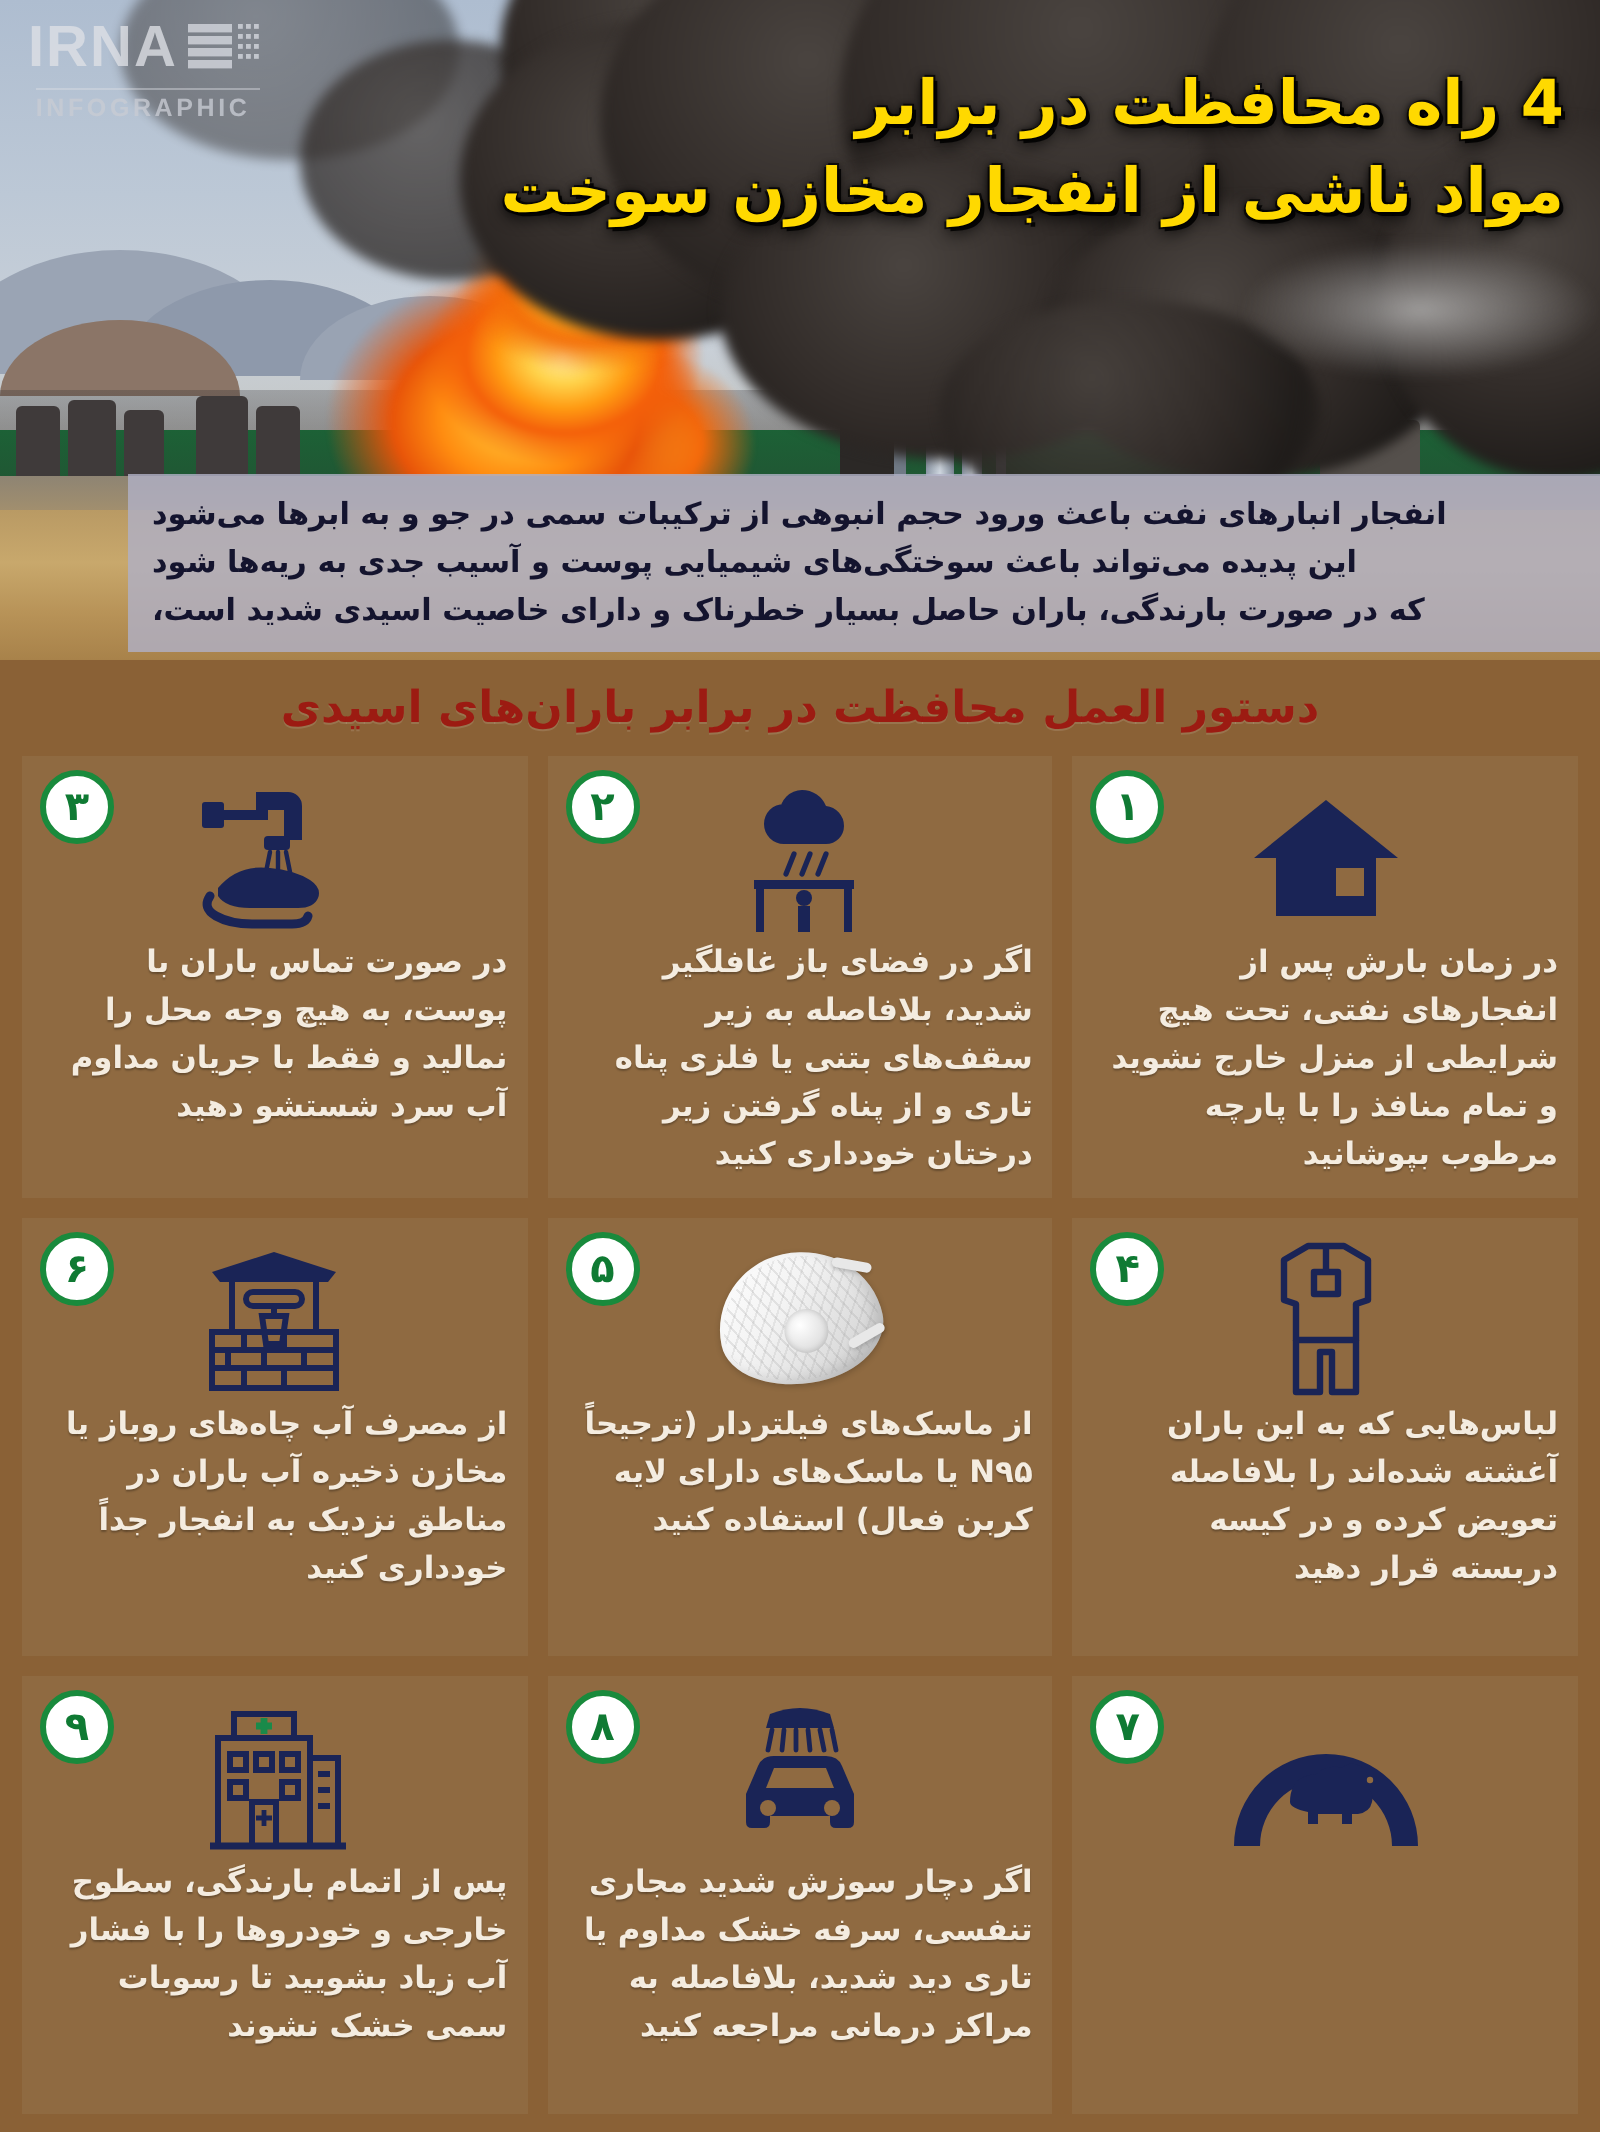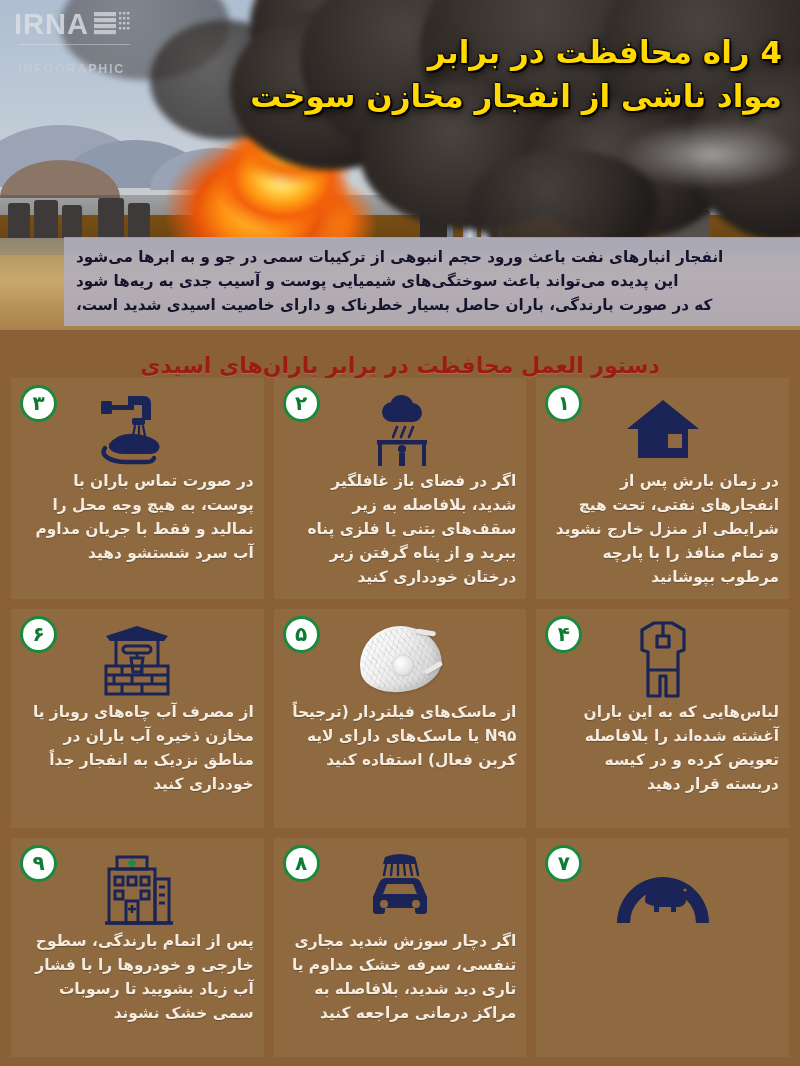--- a/index.html
+++ b/index.html
@@ -19,21 +19,21 @@
     background: #8a6136;
     overflow: hidden;
   }
 
   
   #hero {
     position: relative;
     width: 800px;
     height: 330px;
     overflow: hidden;
-    background: #a16207;
+    background: #15803d;
     margin-left: 12px;
   }
 
   #hero-photo {
     position: absolute;
     inset: 0;
   }
 
   
   .sky {
@@ -136,21 +136,21 @@
     line-height: 1;
     direction: ltr;
   }
   .logo-sub {
     font-family: "Liberation Sans", sans-serif;
     font-weight: 700;
     font-size: 12.5px;
     letter-spacing: 1.8px;
     color: #c9ccd4;
     margin-top: 5px;
-    padding-top: 17px;
+    padding-top: 2px;
     border-top: 1px solid rgba(220,222,228,.55);
     width: 112px;
     direction: ltr;
     text-align: left;
   }
 
   
   #title {
     position: absolute;
     z-index: 7;
@@ -194,21 +194,21 @@
     line-height: 1.58;
     color: #14142e;
     white-space: nowrap;
   }
 
   
   #section-heading {
     width: 800px;
     height: 48px;
     display: flex;
-    align-items: flex-end;
+    align-items: center;
     justify-content: center;
     background: #8a6136;
   }
   #section-heading h2 {
     font-family: "DejaVu Sans", sans-serif;
     font-weight: 700;
     font-size: 22px;
     color: #9c1b12;
     letter-spacing: 0;
     direction: rtl;
@@ -414,21 +414,21 @@
             <line x1="48" y1="37" x2="44" y2="47"></line>
             <line x1="56" y1="37" x2="52" y2="47"></line>
           </g>
           <rect x="20" y="50" width="50" height="4.5" fill="#1a2456"></rect>
           <rect x="21" y="54" width="4" height="22" fill="#1a2456"></rect>
           <rect x="65" y="54" width="4" height="22" fill="#1a2456"></rect>
           <circle cx="45" cy="59" r="4" fill="#1a2456"></circle>
           <rect x="42" y="63" width="6" height="13" fill="#1a2456"></rect>
         </svg>
       </div>
-      <div class="card-text">اگر در فضای باز غافلگیر شدید، بلافاصله به زیر سقف‌های بتنی یا فلزی پناه ببرید و از پناه گرفتن زیر درختان خودداری کنید</div>
+      <div class="card-text">اگر در فضای باز غافلگیر شدید، بلافاصله به زیر سقف‌های بتنی یا فلزی پناه تاری و از پناه گرفتن زیر درختان خودداری کنید</div>
     </div>
 
     <div class="card">
       <div class="badge">۳</div>
       <div class="card-icon">
         <svg width="84" height="74" viewBox="0 0 84 74">
           <rect x="6" y="9" width="11" height="13" rx="1.5" fill="#1a2456"></rect>
           <rect x="17" y="13" width="22" height="5" fill="#1a2456"></rect>
           <path d="M33 4 h16 a7 7 0 0 1 7 7 v17 h-9 V13 h-14 Z" fill="#1a2456"></path>
           <rect x="37" y="26" width="13" height="7" rx="2" fill="#1a2456"></rect>

